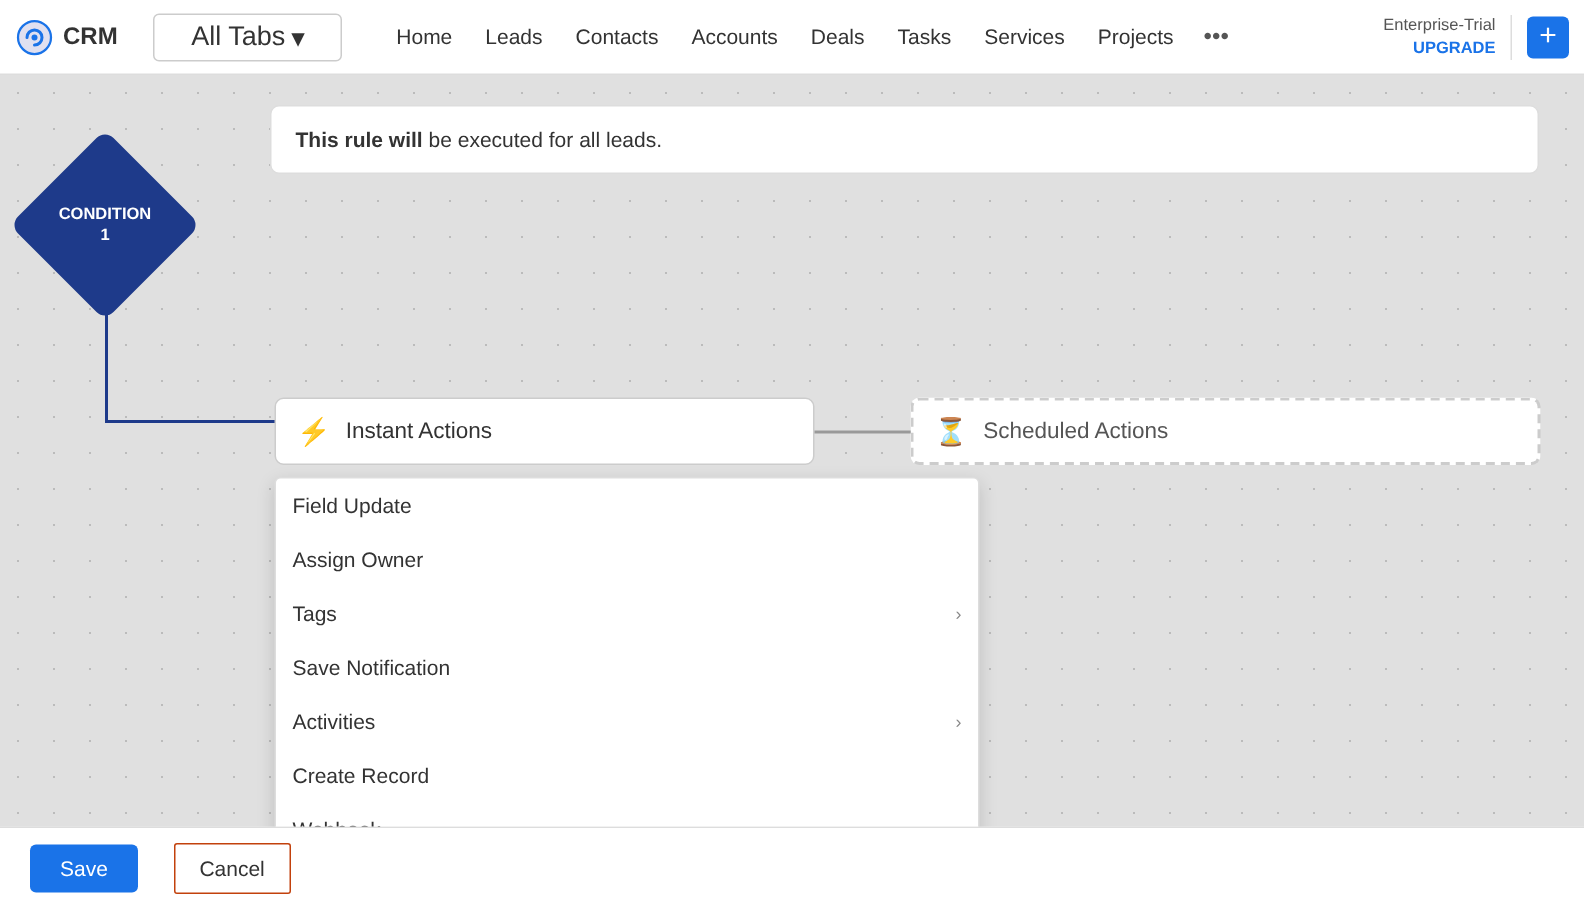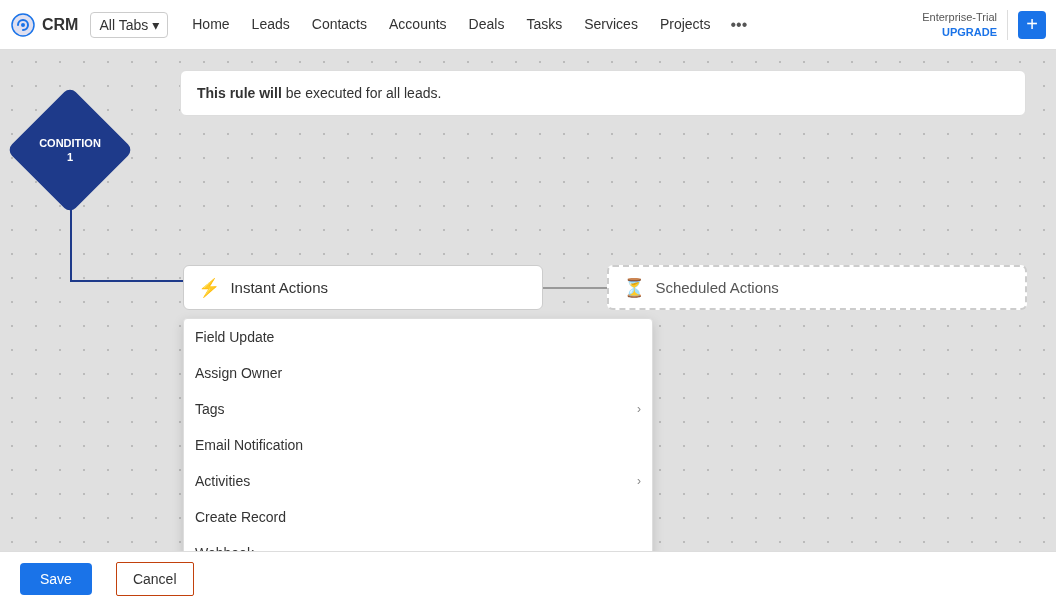--- a/index.html
+++ b/index.html
@@ -6,36 +6,36 @@
     body { font-family: -apple-system, BlinkMacSystemFont, 'Segoe UI', sans-serif; font-size: 14px; background: #f0f0f0; width: 1056px; height: 606px; overflow: hidden; }
 
     
     .navbar {
       display: flex;
       align-items: center;
       background: #fff;
       height: 50px;
       padding: 0 10px;
       border-bottom: 1px solid #ddd;
-      gap: 4px;
+      gap: 16px;
     }
     .nav-logo {
       display: flex;
       align-items: center;
       gap: 6px;
       font-weight: 700;
       font-size: 16px;
       color: #333;
       margin-right: 8px;
     }
     .nav-all-tabs {
       border: 1px solid #ccc;
       border-radius: 4px;
-      padding: 4px 8px;
-      font-size: 14px;
+      padding: 4px 24px;
+      font-size: 18px;
       cursor: pointer;
       display: flex;
       align-items: center;
       gap: 4px;
       color: #333;
       background: #fff;
       margin-right: 10px;
     }
     .nav-items {
       display: flex;
@@ -371,21 +371,21 @@
         <span>Field Update</span>
       </div>
       <div class="dropdown-item">
         <span>Assign Owner</span>
       </div>
       <div class="dropdown-item">
         <span>Tags</span>
         <span class="chevron-right">›</span>
       </div>
       <div class="dropdown-item">
-        <span>Email Notification</span>
+        <span>Save Notification</span>
       </div>
       <div class="dropdown-item">
         <span>Activities</span>
         <span class="chevron-right">›</span>
       </div>
       <div class="dropdown-item">
         <span>Create Record</span>
       </div>
       <div class="dropdown-item">
         <span>Webhook</span>

